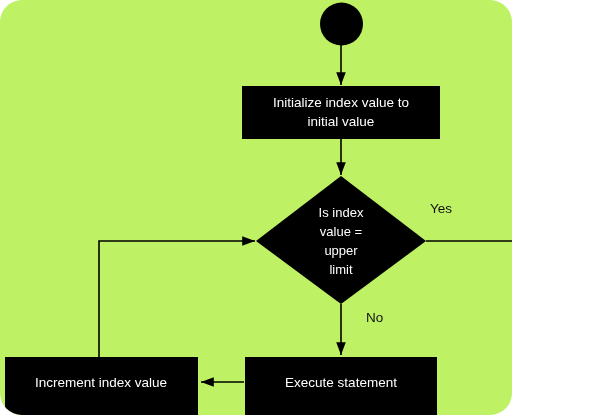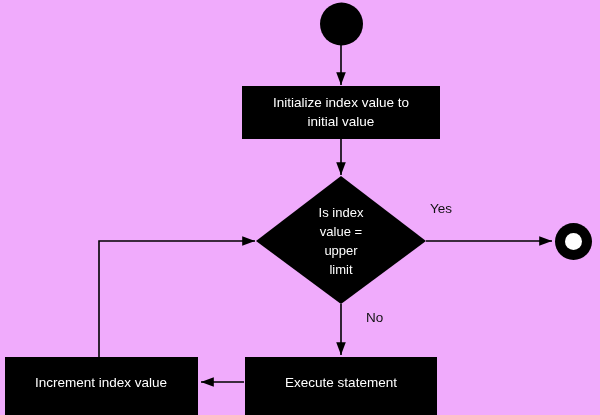--- a/index.html
+++ b/index.html
@@ -3,25 +3,26 @@
 <meta charset="utf-8">
 <title>For Loop Activity Diagram</title>
 <style>
   html, body {
     margin: 0;
     padding: 0;
     background: #ffffff;
   }
   #diagram-canvas {
     position: relative;
-    width: 600px;
+    width: 512px;
     height: 415px;
-    background: #f0abfc;
+    background: #bef264;
     overflow: hidden;
     font-family: "Liberation Sans", sans-serif;
+    border-radius: 22px;
   }
   #flow-svg {
     position: absolute;
     top: 0;
     left: 0;
     width: 600px;
     height: 415px;
     display: block;
   }
   .node-shape {

